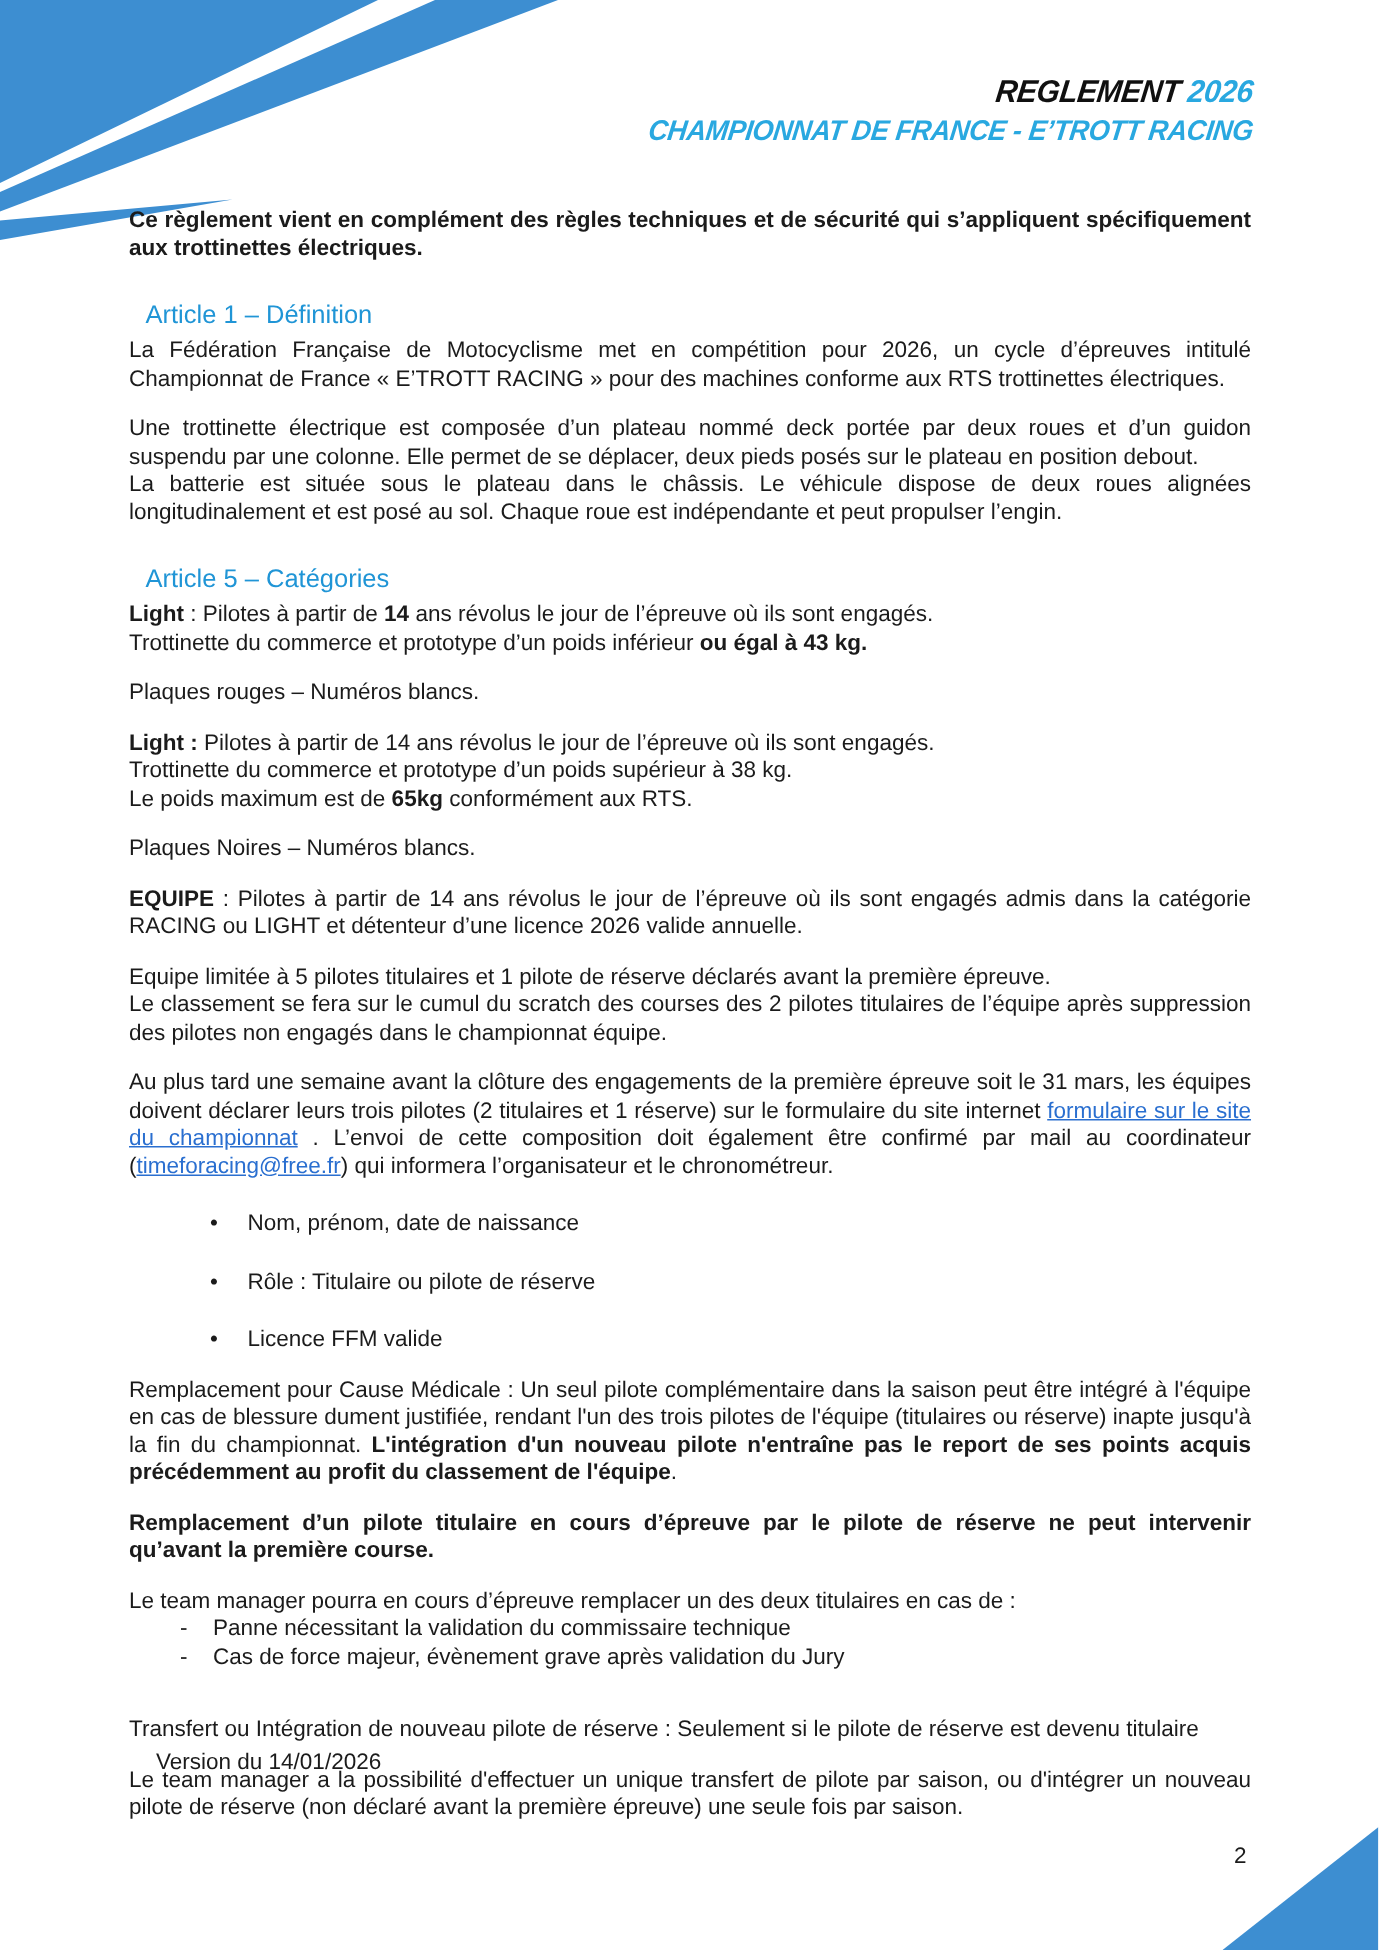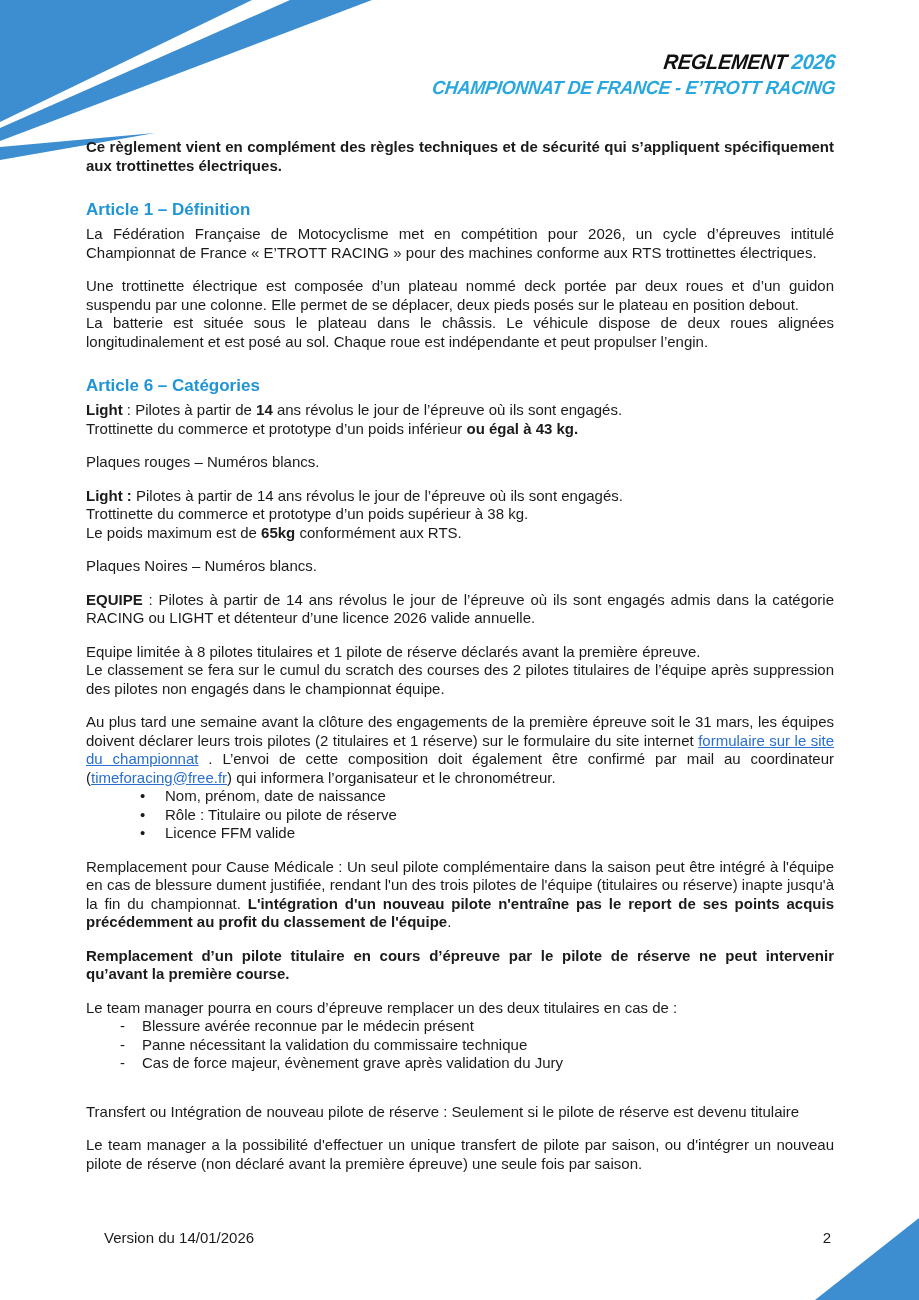--- a/index.html
+++ b/index.html
@@ -37,34 +37,34 @@
   }
 
   
   .doc{
     position:absolute;left:86px;top:138px;width:748px;
     font-size:15px;line-height:18.5px;
   }
   .doc p{margin:0;}
   .doc p.justify{text-align:justify;}
   .doc h2{
-    margin:24px 0 5px 0;font-size:17px;line-height:21px;
-    color:var(--heading);font-weight:bold;
+    margin:24px 0 5px 11px;font-size:17px;line-height:21px;
+    color:var(--heading);font-weight:normal;
   }
   .doc .spacer{width:100%;}
   .doc a{color:var(--link);text-decoration:underline;cursor:pointer;}
   .doc ul{list-style:none;margin:0;padding:0;}
   .doc ul li{position:relative;}
-  .doc ul.bullet li{padding-left:79px;}
+  .doc ul.bullet li{padding-left:79px;margin-top:20px;}
   .doc ul.bullet li::before{content:"\2022";position:absolute;left:54px;}
   .doc ul.dash li{padding-left:56px;}
   .doc ul.dash li::before{content:"-";position:absolute;left:34px;}
 
   
-  .footer-version{position:absolute;left:104px;top:1229px;font-size:15px;}
+  .footer-version{position:absolute;left:104px;top:1166px;font-size:15px;}
   .footer-page{position:absolute;right:88px;top:1229px;font-size:15px;}
 </style>
 </head>
 <body>
 
 <div class="page">
 
   <svg class="swoosh" width="460" height="170" viewBox="0 0 460 170" aria-hidden="true">
     <polygon points="0,0 252,0 0,122" fill="#3D8ED1"></polygon>
     <polygon points="290,0 372,0 0,141 0,128" fill="#3D8ED1"></polygon>
@@ -78,47 +78,46 @@
     </div>
     <div class="header-line2">CHAMPIONNAT DE FRANCE - E’TROTT RACING</div>
   </div>
 
   <div class="doc">
       <p class="justify"><strong>Ce règlement vient en complément des règles techniques et de sécurité qui s’appliquent spécifiquement aux trottinettes électriques.</strong></p>
       <h2>Article 1 – Définition</h2>
       <p class="justify"><span>La Fédération Française de Motocyclisme met en compétition pour 2026, un cycle d’épreuves intitulé Championnat de France « E’TROTT RACING » pour des machines conforme aux RTS trottinettes électriques.</span></p>
       <div class="spacer" style="height: 15px;"></div>
       <p class="justify"><span>Une trottinette électrique est composée d’un plateau nommé deck portée par deux roues et d’un guidon suspendu par une colonne. Elle permet de se déplacer, deux pieds posés sur le plateau en position debout.</span><br><span>La batterie est située sous le plateau dans le châssis. Le véhicule dispose de deux roues alignées longitudinalement et est posé au sol. Chaque roue est indépendante et peut propulser l’engin.</span></p>
-      <h2>Article 6 – Catégories</h2>
+      <h2>Article 5 – Catégories</h2>
       <p><strong>Light</strong><span> : Pilotes à partir de </span><strong>14</strong><span> ans révolus le jour de l’épreuve où ils sont engagés.</span><br><span>Trottinette du commerce et prototype d’un poids inférieur </span><strong>ou égal à 43 kg.</strong></p>
       <div class="spacer" style="height: 15px;"></div>
       <p><span>Plaques rouges – Numéros blancs.</span></p>
       <div class="spacer" style="height: 15px;"></div>
       <p><strong>Light :</strong><span> Pilotes à partir de 14 ans révolus le jour de l’épreuve où ils sont engagés.</span><br><span>Trottinette du commerce et prototype d’un poids supérieur à 38 kg.</span><br><span>Le poids maximum est de </span><strong>65kg</strong><span> conformément aux RTS.</span></p>
       <div class="spacer" style="height: 15px;"></div>
       <p><span>Plaques Noires – Numéros blancs.</span></p>
       <div class="spacer" style="height: 15px;"></div>
       <p class="justify"><strong>EQUIPE</strong><span> : Pilotes à partir de 14 ans révolus le jour de l’épreuve où ils sont engagés admis dans la catégorie RACING ou LIGHT et détenteur d’une licence 2026 valide annuelle.</span></p>
       <div class="spacer" style="height: 15px;"></div>
-      <p class="justify"><span>Equipe limitée à 8 pilotes titulaires et 1 pilote de réserve déclarés avant la première épreuve.</span><br><span>Le classement se fera sur le cumul du scratch des courses des 2 pilotes titulaires de l’équipe après suppression des pilotes non engagés dans le championnat équipe.</span></p>
+      <p class="justify"><span>Equipe limitée à 5 pilotes titulaires et 1 pilote de réserve déclarés avant la première épreuve.</span><br><span>Le classement se fera sur le cumul du scratch des courses des 2 pilotes titulaires de l’équipe après suppression des pilotes non engagés dans le championnat équipe.</span></p>
       <div class="spacer" style="height: 15px;"></div>
       <p class="justify"><span>Au plus tard une semaine avant la clôture des engagements de la première épreuve soit le 31 mars, les équipes doivent déclarer leurs trois pilotes (2 titulaires et 1 réserve) sur le formulaire du site internet </span><a href="#">formulaire sur le site du championnat</a><span> . L’envoi de cette composition doit également être confirmé par mail au coordinateur (</span><a href="#">timeforacing@free.fr</a><span>) qui informera l’organisateur et le chronométreur.</span></p>
       <ul class="bullet">
         <li>Nom, prénom, date de naissance</li>
         <li>Rôle : Titulaire ou pilote de réserve</li>
         <li>Licence FFM valide</li>
       </ul>
       <div class="spacer" style="height: 15px;"></div>
       <p class="justify"><span>Remplacement pour Cause Médicale : Un seul pilote complémentaire dans la saison peut être intégré à l'équipe en cas de blessure dument justifiée, rendant l'un des trois pilotes de l'équipe (titulaires ou réserve) inapte jusqu'à la fin du championnat. </span><strong>L'intégration d'un nouveau pilote n'entraîne pas le report de ses points acquis précédemment au profit du classement de l'équipe</strong><span>.</span></p>
       <div class="spacer" style="height: 15px;"></div>
       <p class="justify"><strong>Remplacement d’un pilote titulaire en cours d’épreuve par le pilote de réserve ne peut intervenir qu’avant la première course.</strong></p>
       <div class="spacer" style="height: 15px;"></div>
       <p><span>Le team manager pourra en cours d’épreuve remplacer un des deux titulaires en cas de :</span></p>
       <ul class="dash">
-        <li>Blessure avérée reconnue par le médecin présent</li>
         <li>Panne nécessitant la validation du commissaire technique</li>
         <li>Cas de force majeur, évènement grave après validation du Jury</li>
       </ul>
       <div class="spacer" style="height: 30px;"></div>
       <p><span>Transfert ou Intégration de nouveau pilote de réserve : Seulement si le pilote de réserve est devenu titulaire</span></p>
       <div class="spacer" style="height: 15px;"></div>
       <p class="justify"><span>Le team manager a la possibilité d'effectuer un unique transfert de pilote par saison, ou d'intégrer un nouveau pilote de réserve (non déclaré avant la première épreuve) une seule fois par saison.</span></p>
     </div>
 
   <div class="footer-version">Version du 14/01/2026</div>

